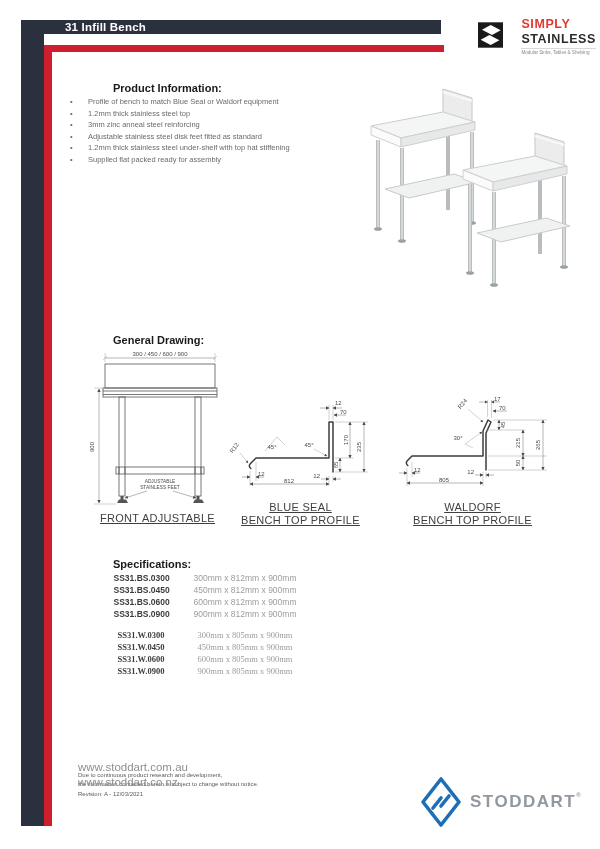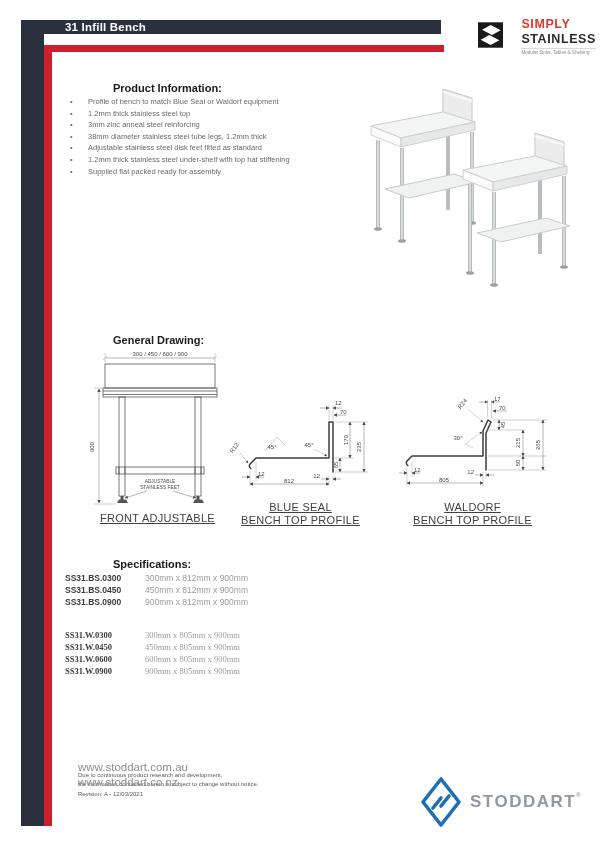--- a/index.html
+++ b/index.html
@@ -44,21 +44,21 @@
   .dwg .dim{font-size:6px;fill:#4a4a4a;}
   .dwg .dimline{stroke:#7a7a7a;stroke-width:.55;fill:none;}
   .dwg .ext{stroke:#9a9a9a;stroke-width:.45;fill:none;}
   .dwg .profile{stroke:#3c3c3c;stroke-width:1.5;fill:none;stroke-linejoin:round;stroke-linecap:round;}
   .dwg .thin{stroke:#555;stroke-width:.8;fill:none;}
 
   
   .spec-group{left:65px;width:280px;}
   .sg1{top:572px;}
   .sg2{top:629px;font-family:Liberation Serif, serif;}
-  .spec-row{display:flex;height:12px;align-items:center;}
+  .spec-row{display:flex;height:12px;align-items:center;justify-content:center;}
   .spec-code{width:80px;font-size:8.5px;font-weight:bold;color:#3c3c3c;}
   .spec-size{font-size:8.5px;color:#9c9c9c;}
 
   
   .foot-small{left:78px;top:771px;width:260px;font-size:6px;color:#5a5a5a;line-height:9px;}
   .foot-rev{margin-top:1px;}
   .foot-urls{left:78px;top:760px;font-size:11.5px;color:#8f8f8f;line-height:14.5px;}
   .foot-urls div{cursor:pointer;}
   .stoddart{left:420px;top:776px;display:flex;align-items:center;}
   .stoddart-text{font-size:17px;font-weight:bold;color:#9298a0;letter-spacing:1.5px;margin-left:8px;}
@@ -87,21 +87,20 @@
       <div class="brand-stainless">STAINLESS</div>
       <div class="brand-tagline">Modular Sinks, Tables &amp; Shelving</div>
     </div>
   </div>
 
   <div class="abs section-heading pi-heading">Product Information:</div>
   <ul class="abs pi-list">
     <li>Profile of bench to match Blue Seal or Waldorf equipment</li>
     <li>1.2mm thick stainless steel top</li>
     <li>3mm zinc anneal steel reinforcing</li>
-    <li>38mm diameter stainless steel tube legs, 1.2mm thick</li>
     <li>Adjustable stainless steel disk feet fitted as standard</li>
     <li>1.2mm thick stainless steel under-shelf with top hat stiffening</li>
     <li>Supplied flat packed ready for assembly</li>
   </ul>
 
   <svg class="abs" style="left:363px;top:82px;" width="230" height="218" viewBox="0 0 230 218">
     <g>
       <g transform="translate(8,6)">
         <polygon points="72,1 101,10 101,36 72,27" fill="#ececec" stroke="#c6c6c6" stroke-width="1"></polygon>
         <line x1="72" y1="4" x2="101" y2="13" stroke="#f8f8f8" stroke-width="2"></line>
@@ -279,20 +278,24 @@
   <div class="abs spec-group sg1">
     <div class="spec-row">
       <span class="spec-code">SS31.BS.0300</span>
       <span class="spec-size">300mm x 812mm x 900mm</span>
     </div>
     <div class="spec-row">
       <span class="spec-code">SS31.BS.0450</span>
       <span class="spec-size">450mm x 812mm x 900mm</span>
     </div>
     <div class="spec-row">
+      <span class="spec-code">SS31.BS.0600</span>
+      <span class="spec-size">600mm x 812mm x 900mm</span>
+    </div>
+    <div class="spec-row">
       <span class="spec-code">SS31.BS.0900</span>
       <span class="spec-size">900mm x 812mm x 900mm</span>
     </div>
   </div>
   <div class="abs spec-group sg2">
     <div class="spec-row">
       <span class="spec-code">SS31.W.0300</span>
       <span class="spec-size">300mm x 805mm x 900mm</span>
     </div>
     <div class="spec-row">

